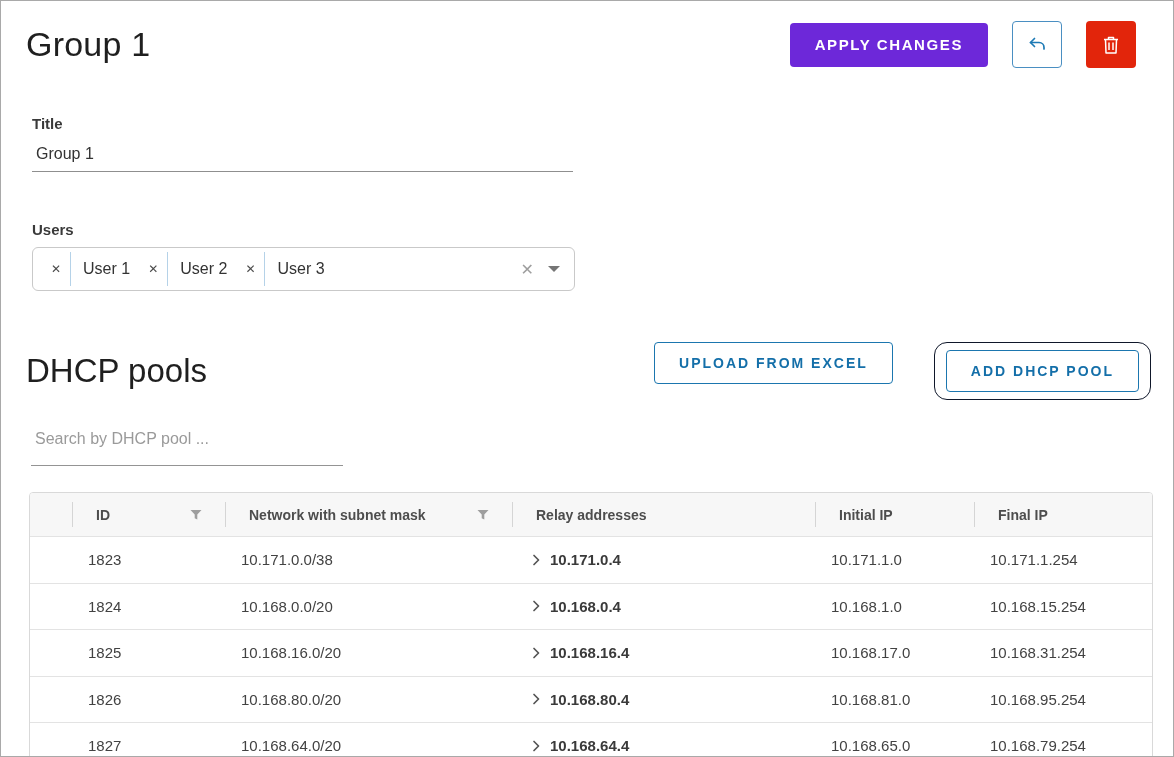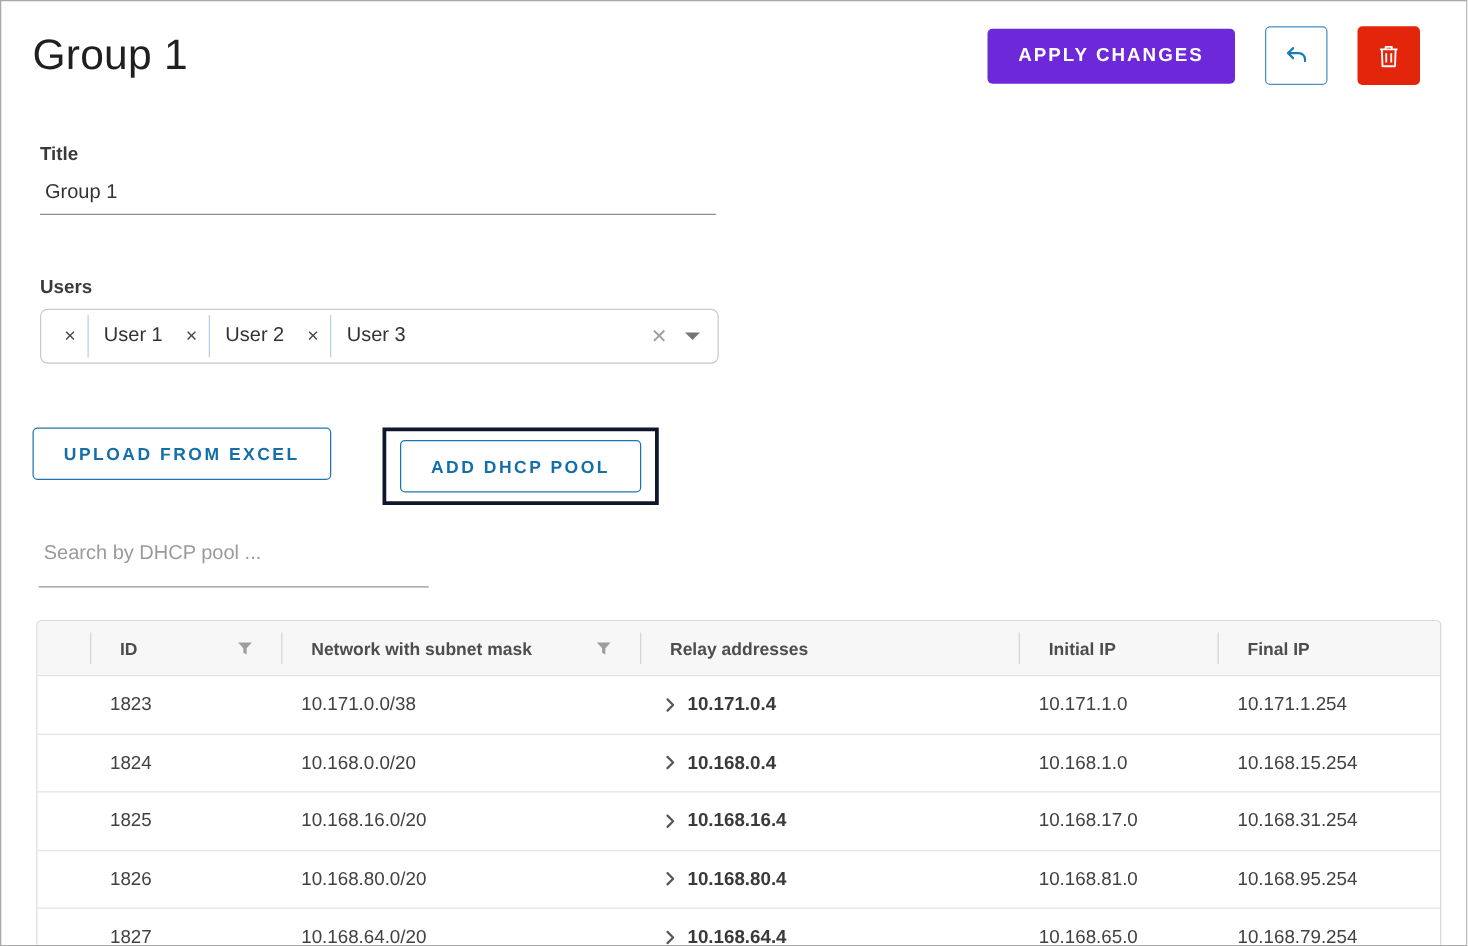--- a/index.html
+++ b/index.html
@@ -56,21 +56,21 @@
   
   .dhcp-head { display:flex; justify-content:space-between; align-items:center;
                margin: 51px 22px 0 25px; }
   .sec-title { font-size:33px; font-weight:400; color:#1f1f1f; }
   .dhcp-btns { display:flex; gap:41px; }
   .btn-outline {
     background:#fff; border:1px solid #1b76af; border-radius:4px; color:#146fa9;
     height:42px; padding:0 24px; font-size:14px; font-weight:700; letter-spacing:2px;
     cursor:pointer; white-space:nowrap; font-family:inherit;
   }
-  .annotation { border:3px solid #0f172a; padding:7px 11px; border-radius:0; }
+  .annotation { border:1px solid #0f172a; padding:7px 11px; border-radius:13px; }
 
   .search-wrap { margin:26px 0 0 30px; }
   .search-input {
     width:312px; border:none; border-bottom:1px solid #949494; outline:none;
     font-size:16px; color:#333; padding:4px 2px 17px 4px; font-family:inherit; background:transparent;
   }
   .search-input::placeholder { color:#9a9a9a; }
 
   
   .grid { margin:26px 22px 0 28px; width:1124px; border:1px solid #d9d9d9;
@@ -148,20 +148,21 @@
     <span class="chip-div"></span>
     <span class="chip-label">User 3</span>
   </span>
 </div>
       <button class="ms-clear">✕</button>
       <span class="ms-caret"></span>
     </div>
   </div>
 
   <div class="dhcp-head">
+    <h2 class="sec-title">DHCP pools</h2>
     <div class="dhcp-btns">
       <button class="btn-outline">UPLOAD FROM EXCEL</button>
       <div class="annotation">
         <button class="btn-outline">ADD DHCP POOL</button>
       </div>
     </div>
   </div>
 
   <div class="search-wrap">
     <input class="search-input" type="text" placeholder="Search by DHCP pool ..." style="">

